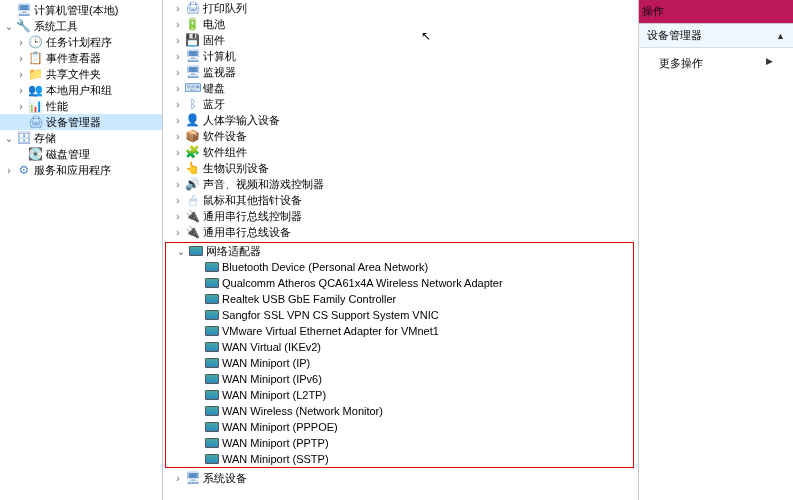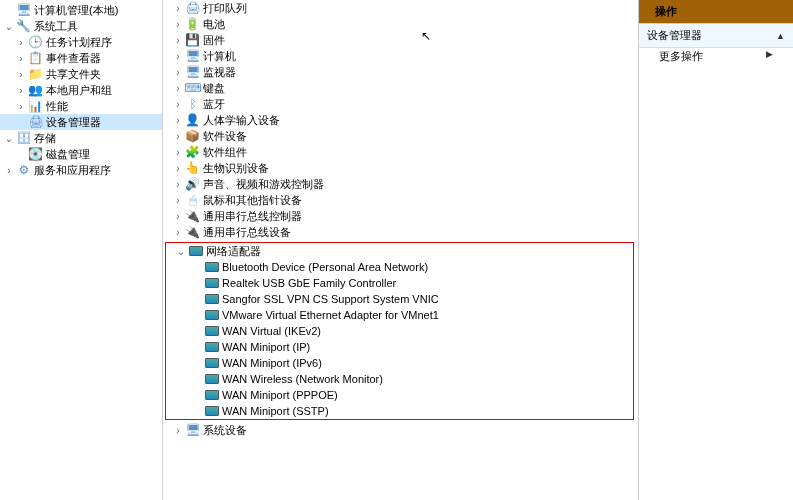--- a/index.html
+++ b/index.html
@@ -10,23 +10,23 @@
 .tree-item{display:flex;align-items:center;height:16px;padding:1px 0;cursor:default;white-space:nowrap}
 .tree-item.selected{background:#cce8ff}
 .expander{width:14px;height:14px;display:inline-flex;align-items:center;justify-content:center;color:#666;font-size:10px;margin-left:2px}
 .icon{width:16px;height:16px;display:inline-flex;align-items:center;justify-content:center;margin-right:2px;font-size:12px}
 .label{white-space:nowrap}
 .indent-0{padding-left:0}
 .indent-1{padding-left:12px}
 .c-indent-1{padding-left:6px}
 .c-indent-3{padding-left:38px}
 .highlight-box{border:1.5px solid #e60000;margin:2px 4px 2px 2px}
-.ops-header{background:#a16207;border-bottom:1px solid #ccc;padding:4px 16px;font-weight:bold}
+.ops-header{background:#be185d;border-bottom:1px solid #ccc;padding:4px 3px;font-weight:normal}
 .ops-section{padding:4px 8px;background:#f0f8ff;border-bottom:1px solid #ddd;display:flex;justify-content:space-between;align-items:center}
-.ops-item{padding:1px 20px;cursor:default}
+.ops-item{padding:8px 20px;cursor:default}
 .arrow{color:#333;font-size:9px}
 .cursor-arrow{position:absolute;left:258px;top:29px;font-size:12px;color:#000;pointer-events:none}
 .monitor{background:linear-gradient(#4aa 0%,#2a8aba 100%);width:14px;height:10px;border:1px solid #555;display:inline-block;border-radius:1px}
 .ico-generic{color:#5a8fc7}
 .ico-yellow{color:#d4a000}
 .ico-green{color:#2a8a2a}
 </style>
 </head>
 <body>
 
@@ -178,20 +178,26 @@
         <div class="tree-item c-indent-3">
           <span class="icon">
             <span class="monitor"></span>
           </span>
           <span class="label">Bluetooth Device (Personal Area Network)</span>
         </div>
         <div class="tree-item c-indent-3">
           <span class="icon">
             <span class="monitor"></span>
           </span>
+          <span class="label">Qualcomm Atheros QCA61x4A Wireless Network Adapter</span>
+        </div>
+        <div class="tree-item c-indent-3">
+          <span class="icon">
+            <span class="monitor"></span>
+          </span>
           <span class="label">Realtek USB GbE Family Controller</span>
         </div>
         <div class="tree-item c-indent-3">
           <span class="icon">
             <span class="monitor"></span>
           </span>
           <span class="label">Sangfor SSL VPN CS Support System VNIC</span>
         </div>
         <div class="tree-item c-indent-3">
           <span class="icon">
@@ -214,27 +220,39 @@
         <div class="tree-item c-indent-3">
           <span class="icon">
             <span class="monitor"></span>
           </span>
           <span class="label">WAN Miniport (IPv6)</span>
         </div>
         <div class="tree-item c-indent-3">
           <span class="icon">
             <span class="monitor"></span>
           </span>
+          <span class="label">WAN Miniport (L2TP)</span>
+        </div>
+        <div class="tree-item c-indent-3">
+          <span class="icon">
+            <span class="monitor"></span>
+          </span>
           <span class="label">WAN Wireless (Network Monitor)</span>
         </div>
         <div class="tree-item c-indent-3">
           <span class="icon">
             <span class="monitor"></span>
           </span>
           <span class="label">WAN Miniport (PPPOE)</span>
+        </div>
+        <div class="tree-item c-indent-3">
+          <span class="icon">
+            <span class="monitor"></span>
+          </span>
+          <span class="label">WAN Miniport (PPTP)</span>
         </div>
         <div class="tree-item c-indent-3">
           <span class="icon">
             <span class="monitor"></span>
           </span>
           <span class="label">WAN Miniport (SSTP)</span>
         </div>
       </div>
     <span class="cursor-arrow">↖</span>
   </div>

